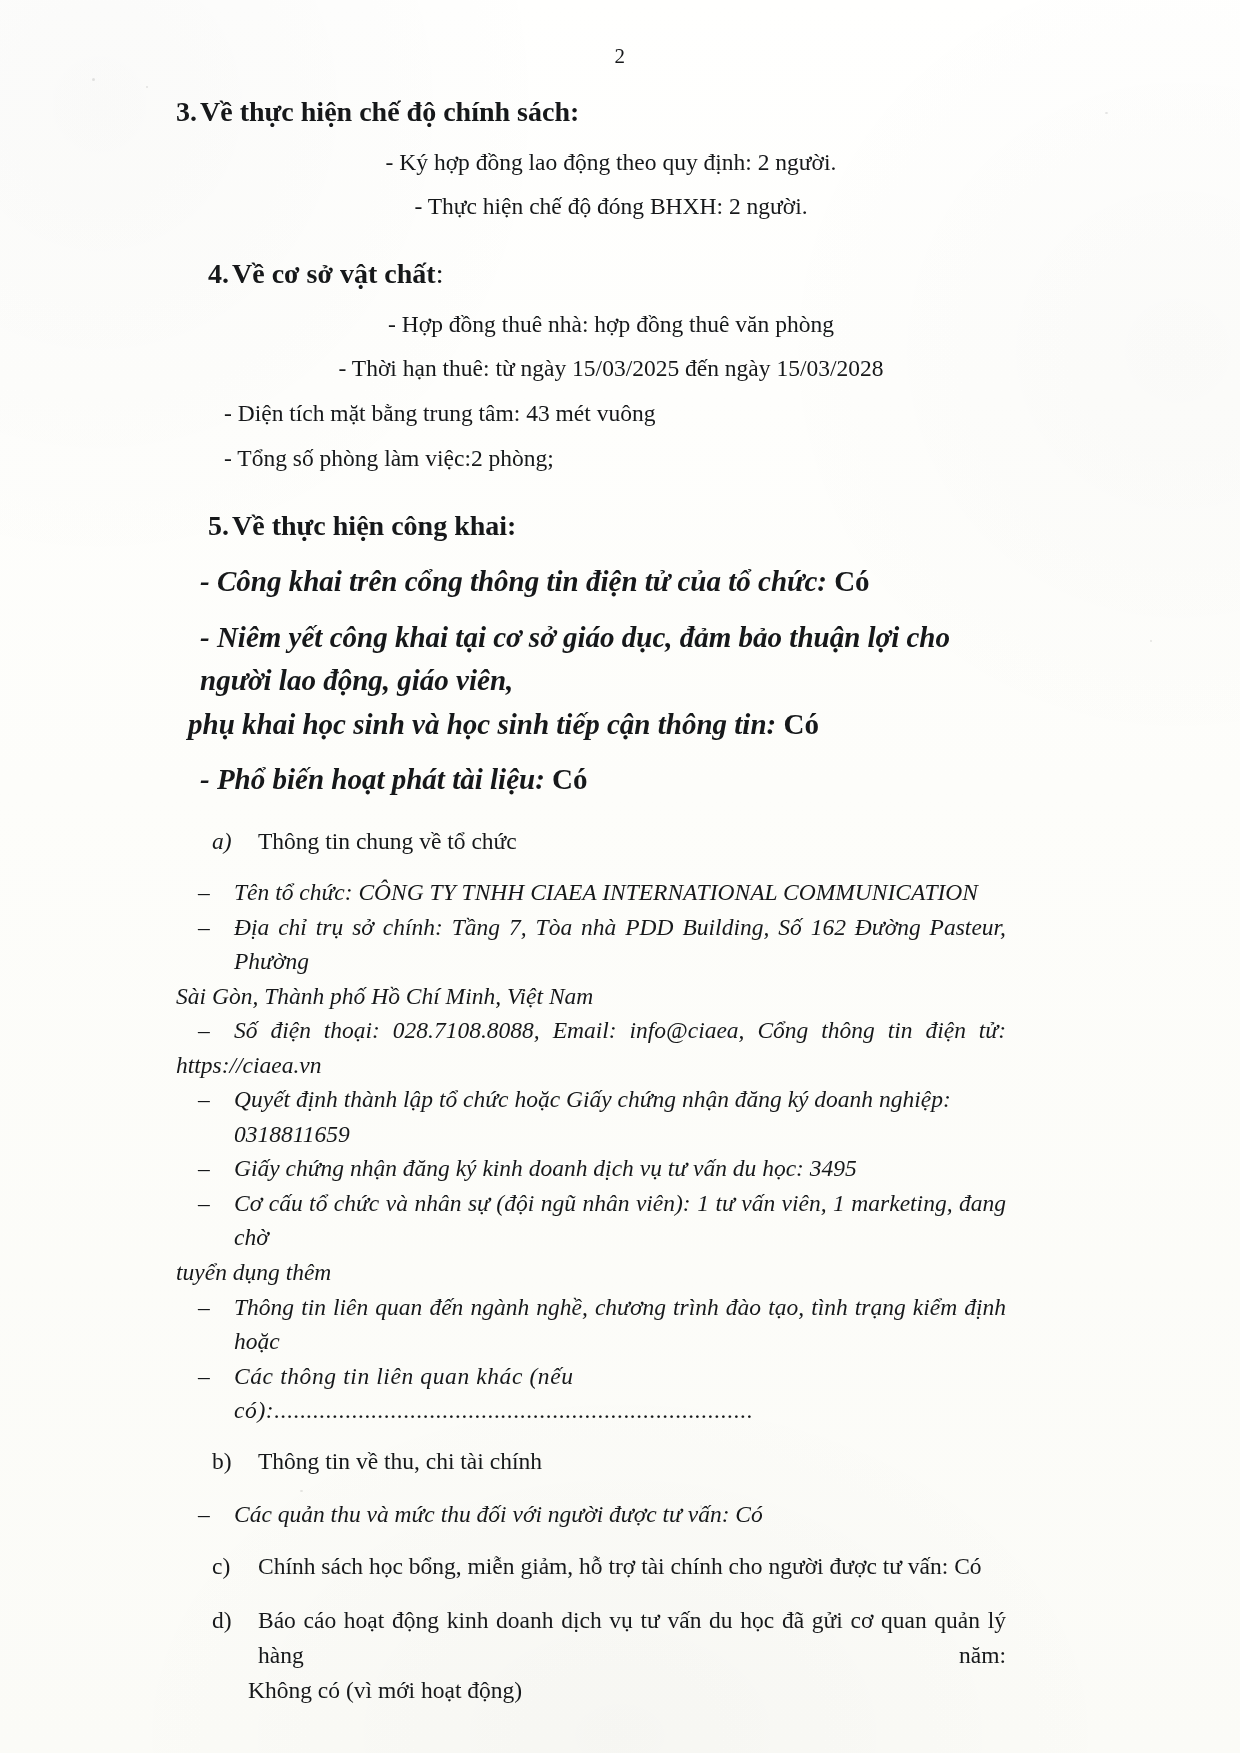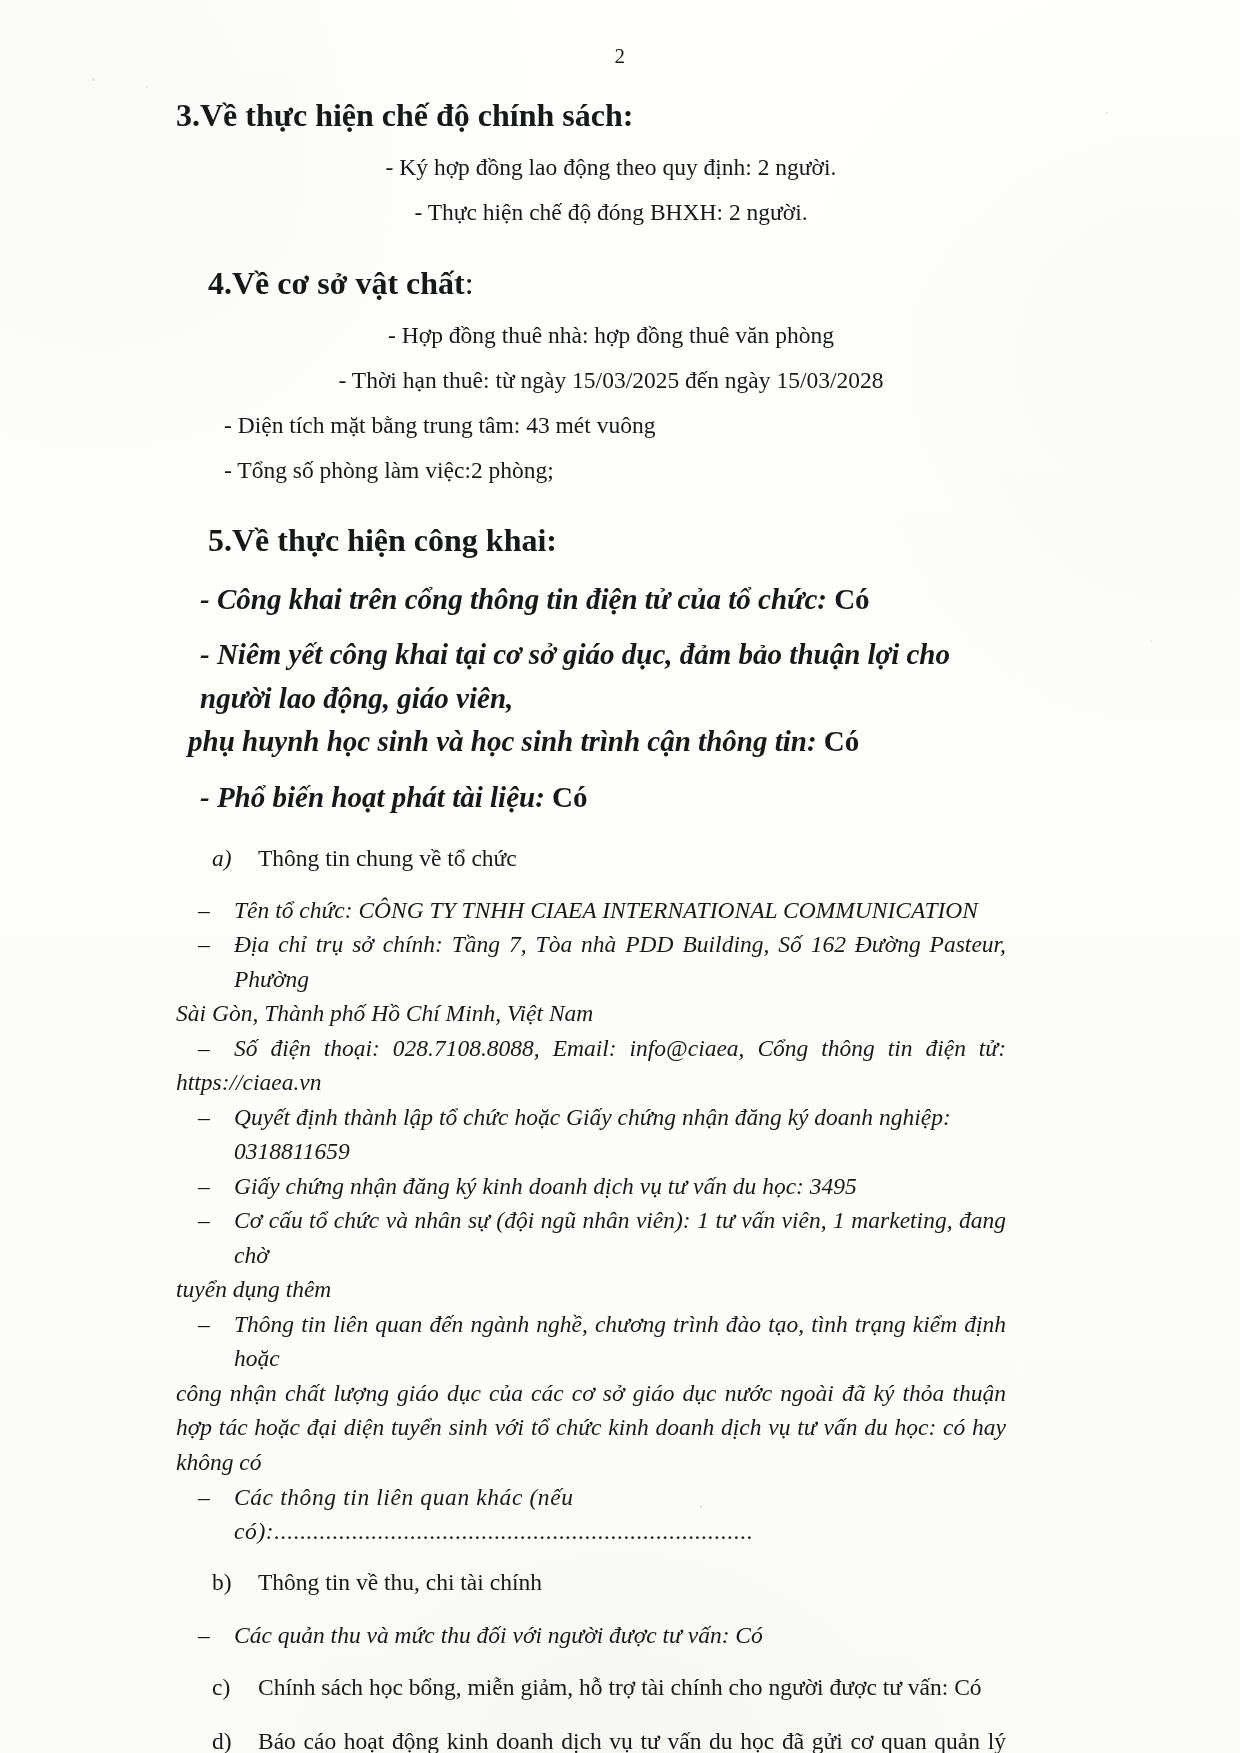--- a/index.html
+++ b/index.html
@@ -48,21 +48,21 @@
   }
 
   .body-block {
     position: absolute;
     top: 92px;
     left: 176px;
     width: 830px;
   }
   .heading {
     font-weight: bold;
-    font-size: 32px;
+    font-size: 28px;
     line-height: 1.45;
     margin: 0;
   }
   .heading .num { display: inline-block; min-width: 24px; }
 
   .dash-item {
     font-size: 23.5px;
     line-height: 1.48;
     margin: 0;
   }
@@ -203,21 +203,21 @@
 
       <div class="row-bi">
         <span>- Công khai trên cổng thông tin điện tử của tổ chức:</span>
         <span class="b-upright">Có</span>
       </div>
       <div style="height:12px"></div>
 
       <div class="row-bi wrap">
         <span>- Niêm yết công khai tại cơ sở giáo dục, đảm bảo thuận lợi cho người lao động, giáo viên,</span>
         <span class="cont">
-          <span>phụ huynh học sinh và học sinh trình cận thông tin:</span>
+          <span>phụ khai học sinh và học sinh tiếp cận thông tin:</span>
           <span class="b-upright">Có</span>
         </span>
       </div>
       <div style="height:12px"></div>
 
       <div class="row-bi">
         <span>- Phổ biến hoạt phát tài liệu:</span>
         <span class="b-upright">Có</span>
       </div>
 
@@ -265,21 +265,20 @@
         <span class="txt hang">
           <span class="spread" style="display:block">Cơ cấu tổ chức và nhân sự (đội ngũ nhân viên): 1 tư vấn viên, 1 marketing, đang chờ</span>
           <span class="runon">tuyển dụng thêm</span>
         </span>
       </div>
 
       <div class="dash-row">
         <span class="bullet">–</span>
         <span class="txt hang">
           <span class="spread" style="display:block">Thông tin liên quan đến ngành nghề, chương trình đào tạo, tình trạng kiểm định hoặc</span>
-          <span class="runon just">công nhận chất lượng giáo dục của các cơ sở giáo dục nước ngoài đã ký thỏa thuận hợp tác hoặc đại diện tuyển sinh với tổ chức kinh doanh dịch vụ tư vấn du học: có hay không có</span>
         </span>
       </div>
 
       <div class="dash-row">
         <span class="bullet">–</span>
         <span class="txt dotted-tail">Các thông tin liên quan khác (nếu có):..........................................................................</span>
       </div>
 
       <div style="height:16px"></div>
 

